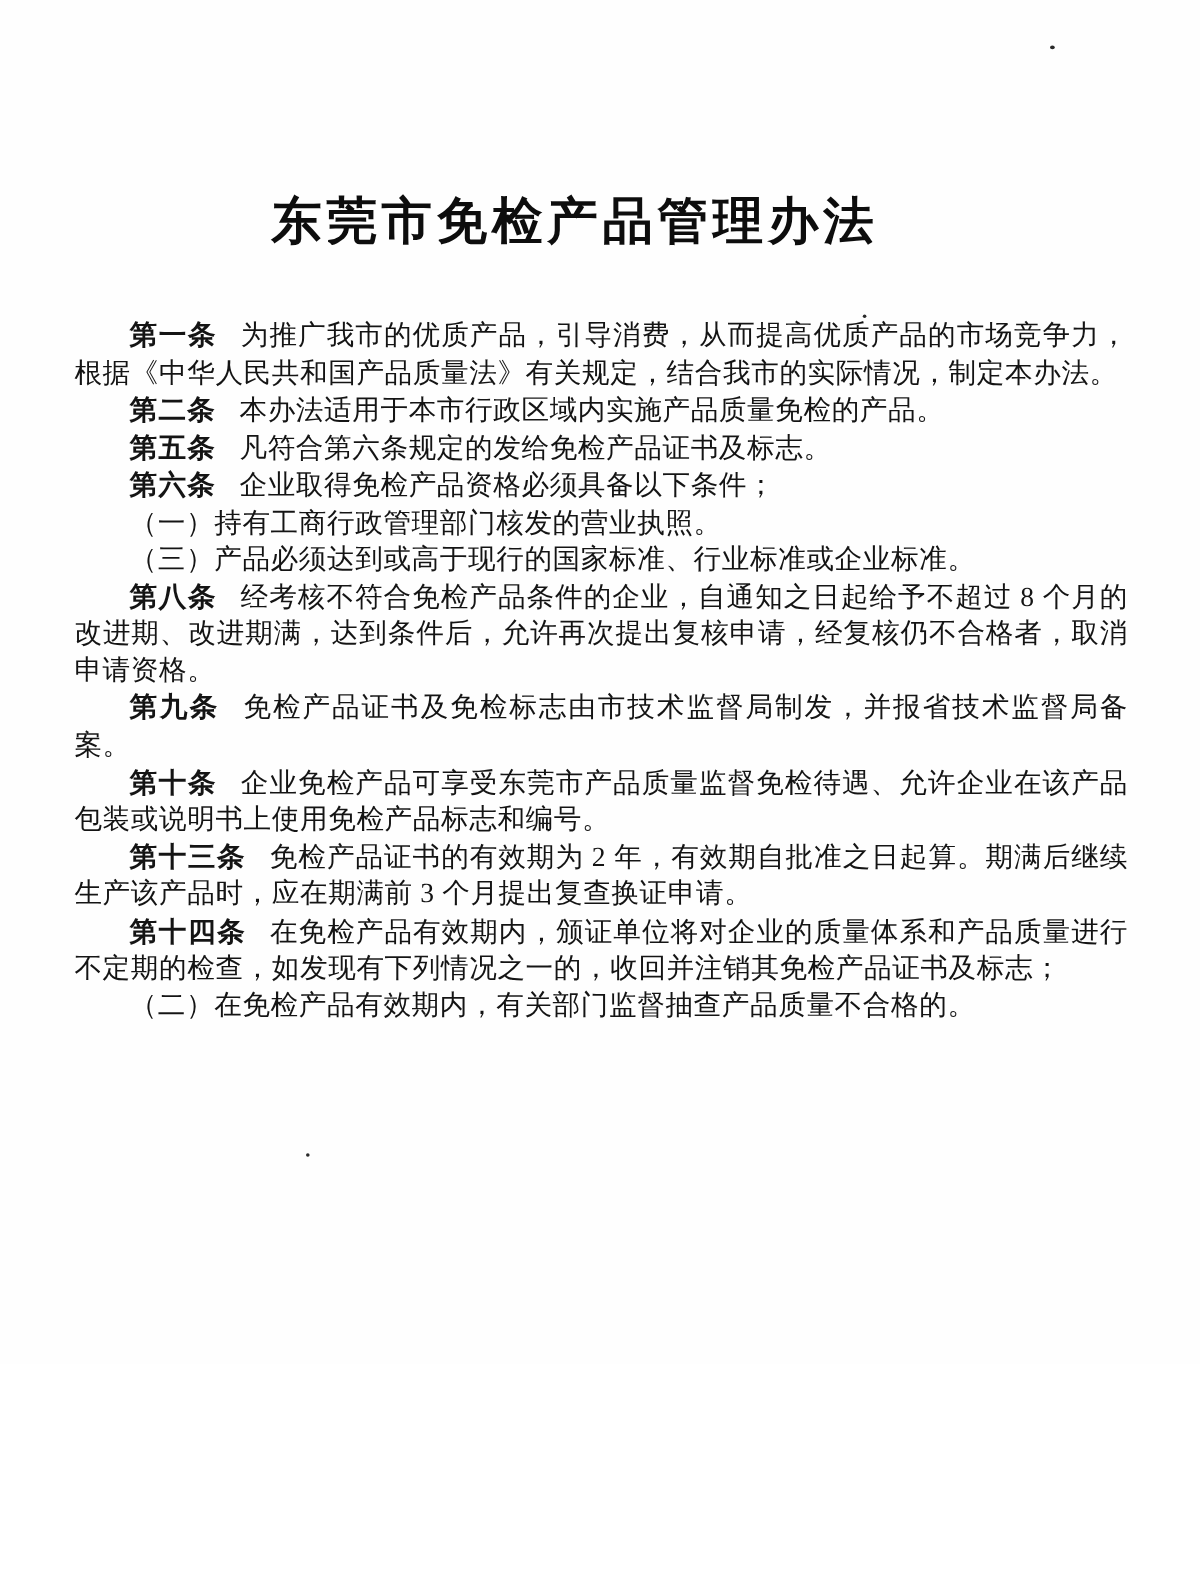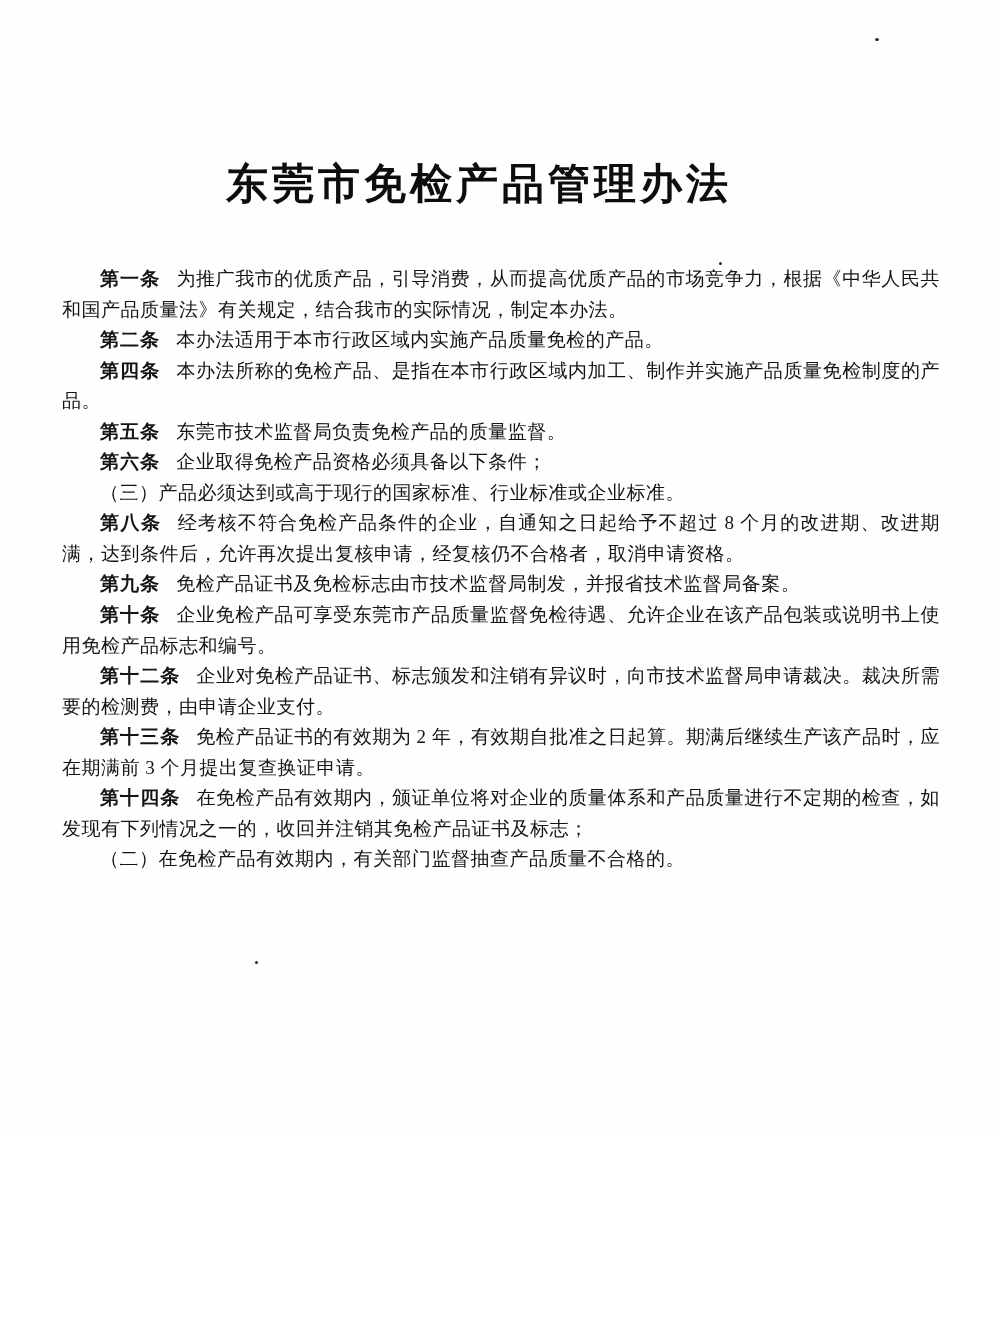--- a/index.html
+++ b/index.html
@@ -27,21 +27,21 @@
     letter-spacing: 4px;
     font-family: "Liberation Sans", sans-serif;
     color: #0d0d0d;
     white-space: nowrap;
   }
   .doc-body {
     position: absolute;
     top: 264px;
     left: 62px;
     width: 878px;
-    font-size: 19px;
+    font-size: 23px;
     line-height: 30.55px;
     text-align: justify;
     letter-spacing: 0.5px;
   }
   .doc-body p {
     margin: 0;
     padding: 0;
     text-indent: 2em;
   }
   .doc-body p .label {
@@ -74,27 +74,26 @@
   <div class="speck speck-1"></div>
   <div class="speck speck-2"></div>
   <div class="speck speck-3"></div>
 
   <h1 class="doc-title">东莞市免检产品管理办法</h1>
 
   <div class="doc-body">
 
   <p><span class="label">第一条</span><span>为推广我市的优质产品，引导消费，从而提高优质产品的市场竞争力，根据《中华人民共和国产品质量法》有关规定，结合我市的实际情况，制定本办法。</span></p>
       <p><span class="label">第二条</span><span>本办法适用于本市行政区域内实施产品质量免检的产品。</span></p>
-      <p><span class="label">第四条</span><span>本办法所称的免检产品、是指在本市行政区域内加工、制作并实施产品质量免检制度的产品。</span></p>
-      <p><span class="label">第五条</span><span>东莞市技术监督局负责免检产品的质量监督。</span></p>
+      <p><span class="label">第五条</span><span>凡符合第六条规定的发给免检产品证书及标志。</span></p>
       <p><span class="label">第六条</span><span>企业取得免检产品资格必须具备以下条件；</span></p>
+      <p><span>（一）持有工商行政管理部门核发的营业执照。</span></p>
       <p><span>（三）产品必须达到或高于现行的国家标准、行业标准或企业标准。</span></p>
       <p><span class="label">第八条</span><span>经考核不符合免检产品条件的企业，自通知之日起给予不超过 8 个月的改进期、改进期满，达到条件后，允许再次提出复核申请，经复核仍不合格者，取消申请资格。</span></p>
       <p><span class="label">第九条</span><span>免检产品证书及免检标志由市技术监督局制发，并报省技术监督局备案。</span></p>
       <p><span class="label">第十条</span><span>企业免检产品可享受东莞市产品质量监督免检待遇、允许企业在该产品包装或说明书上使用免检产品标志和编号。</span></p>
-      <p><span class="label">第十二条</span><span>企业对免检产品证书、标志颁发和注销有异议时，向市技术监督局申请裁决。裁决所需要的检测费，由申请企业支付。</span></p>
       <p><span class="label">第十三条</span><span>免检产品证书的有效期为 2 年，有效期自批准之日起算。期满后继续生产该产品时，应在期满前 3 个月提出复查换证申请。</span></p>
       <p><span class="label">第十四条</span><span>在免检产品有效期内，颁证单位将对企业的质量体系和产品质量进行不定期的检查，如发现有下列情况之一的，收回并注销其免检产品证书及标志；</span></p>
       <p><span>（二）在免检产品有效期内，有关部门监督抽查产品质量不合格的。</span></p>
     </div>
 
   <div class="page-number">— 91 —</div>
 </div>
 
 </body></html>

